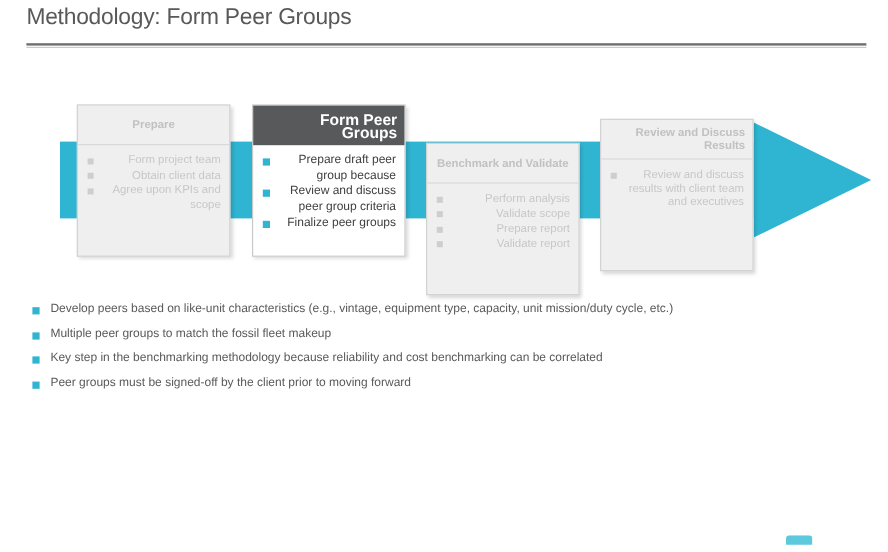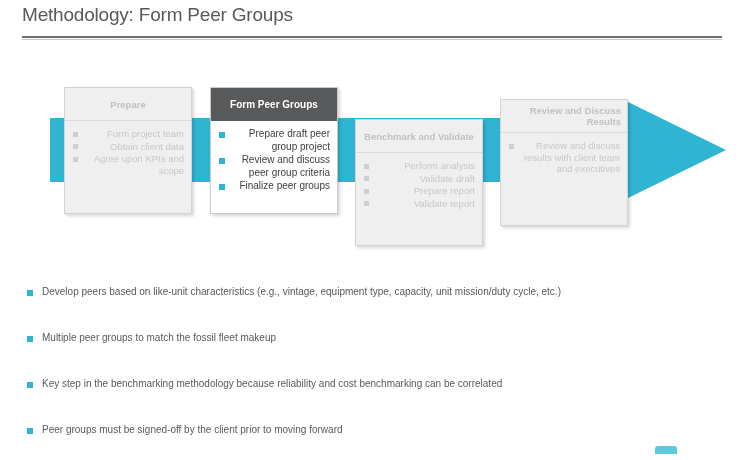--- a/index.html
+++ b/index.html
@@ -97,21 +97,21 @@
     font-weight: bold;
     line-height: 11px;
     color: #c0c1c2;
     padding: 0 6px;
     border-bottom: 1px solid #d8d9da;
   }
   .stage-box.active .stage-header {
     background: #58595b;
     color: #ffffff;
     border-bottom: none;
-    font-size: 10px;
+    font-size: 13px;
   }
   .stage-body {
     padding: 7px 7px 0 8px;
   }
   .stage-item {
     display: flex;
     align-items: flex-start;
     font-size: 9.5px;
     line-height: 11.5px;
     color: #c6c7c8;
@@ -147,21 +147,20 @@
   #notes-list {
     position: absolute;
     left: 27px;
     top: 252px;
     width: 690px;
   }
   .note-row {
     display: flex;
     align-items: flex-start;
     margin-bottom: 8.5px;
-    margin-top: 34px;
   }
   .note-bullet {
     width: 6px;
     height: 6px;
     background: #2fb5d2;
     flex: 0 0 auto;
     margin-right: 9px;
     margin-top: 4px;
   }
   .note-text {
@@ -219,21 +218,21 @@
       <span class="stage-item-text">Agree upon KPIs and scope</span>
     </div>
   </div>
 </div>
 
 <div class="stage-box active" id="stage-box-1">
   <div class="stage-header">Form Peer Groups</div>
   <div class="stage-body">
     <div class="stage-item">
       <span class="stage-bullet"></span>
-      <span class="stage-item-text">Prepare draft peer group project</span>
+      <span class="stage-item-text">Prepare draft peer group because</span>
     </div>
     <div class="stage-item">
       <span class="stage-bullet"></span>
       <span class="stage-item-text">Review and discuss peer group criteria</span>
     </div>
     <div class="stage-item">
       <span class="stage-bullet"></span>
       <span class="stage-item-text">Finalize peer groups</span>
     </div>
   </div>
@@ -241,21 +240,21 @@
 
 <div class="stage-box" id="stage-box-2">
   <div class="stage-header">Benchmark and Validate</div>
   <div class="stage-body">
     <div class="stage-item">
       <span class="stage-bullet"></span>
       <span class="stage-item-text">Perform analysis</span>
     </div>
     <div class="stage-item">
       <span class="stage-bullet"></span>
-      <span class="stage-item-text">Validate draft</span>
+      <span class="stage-item-text">Validate scope</span>
     </div>
     <div class="stage-item">
       <span class="stage-bullet"></span>
       <span class="stage-item-text">Prepare report</span>
     </div>
     <div class="stage-item">
       <span class="stage-bullet"></span>
       <span class="stage-item-text">Validate report</span>
     </div>
   </div>

